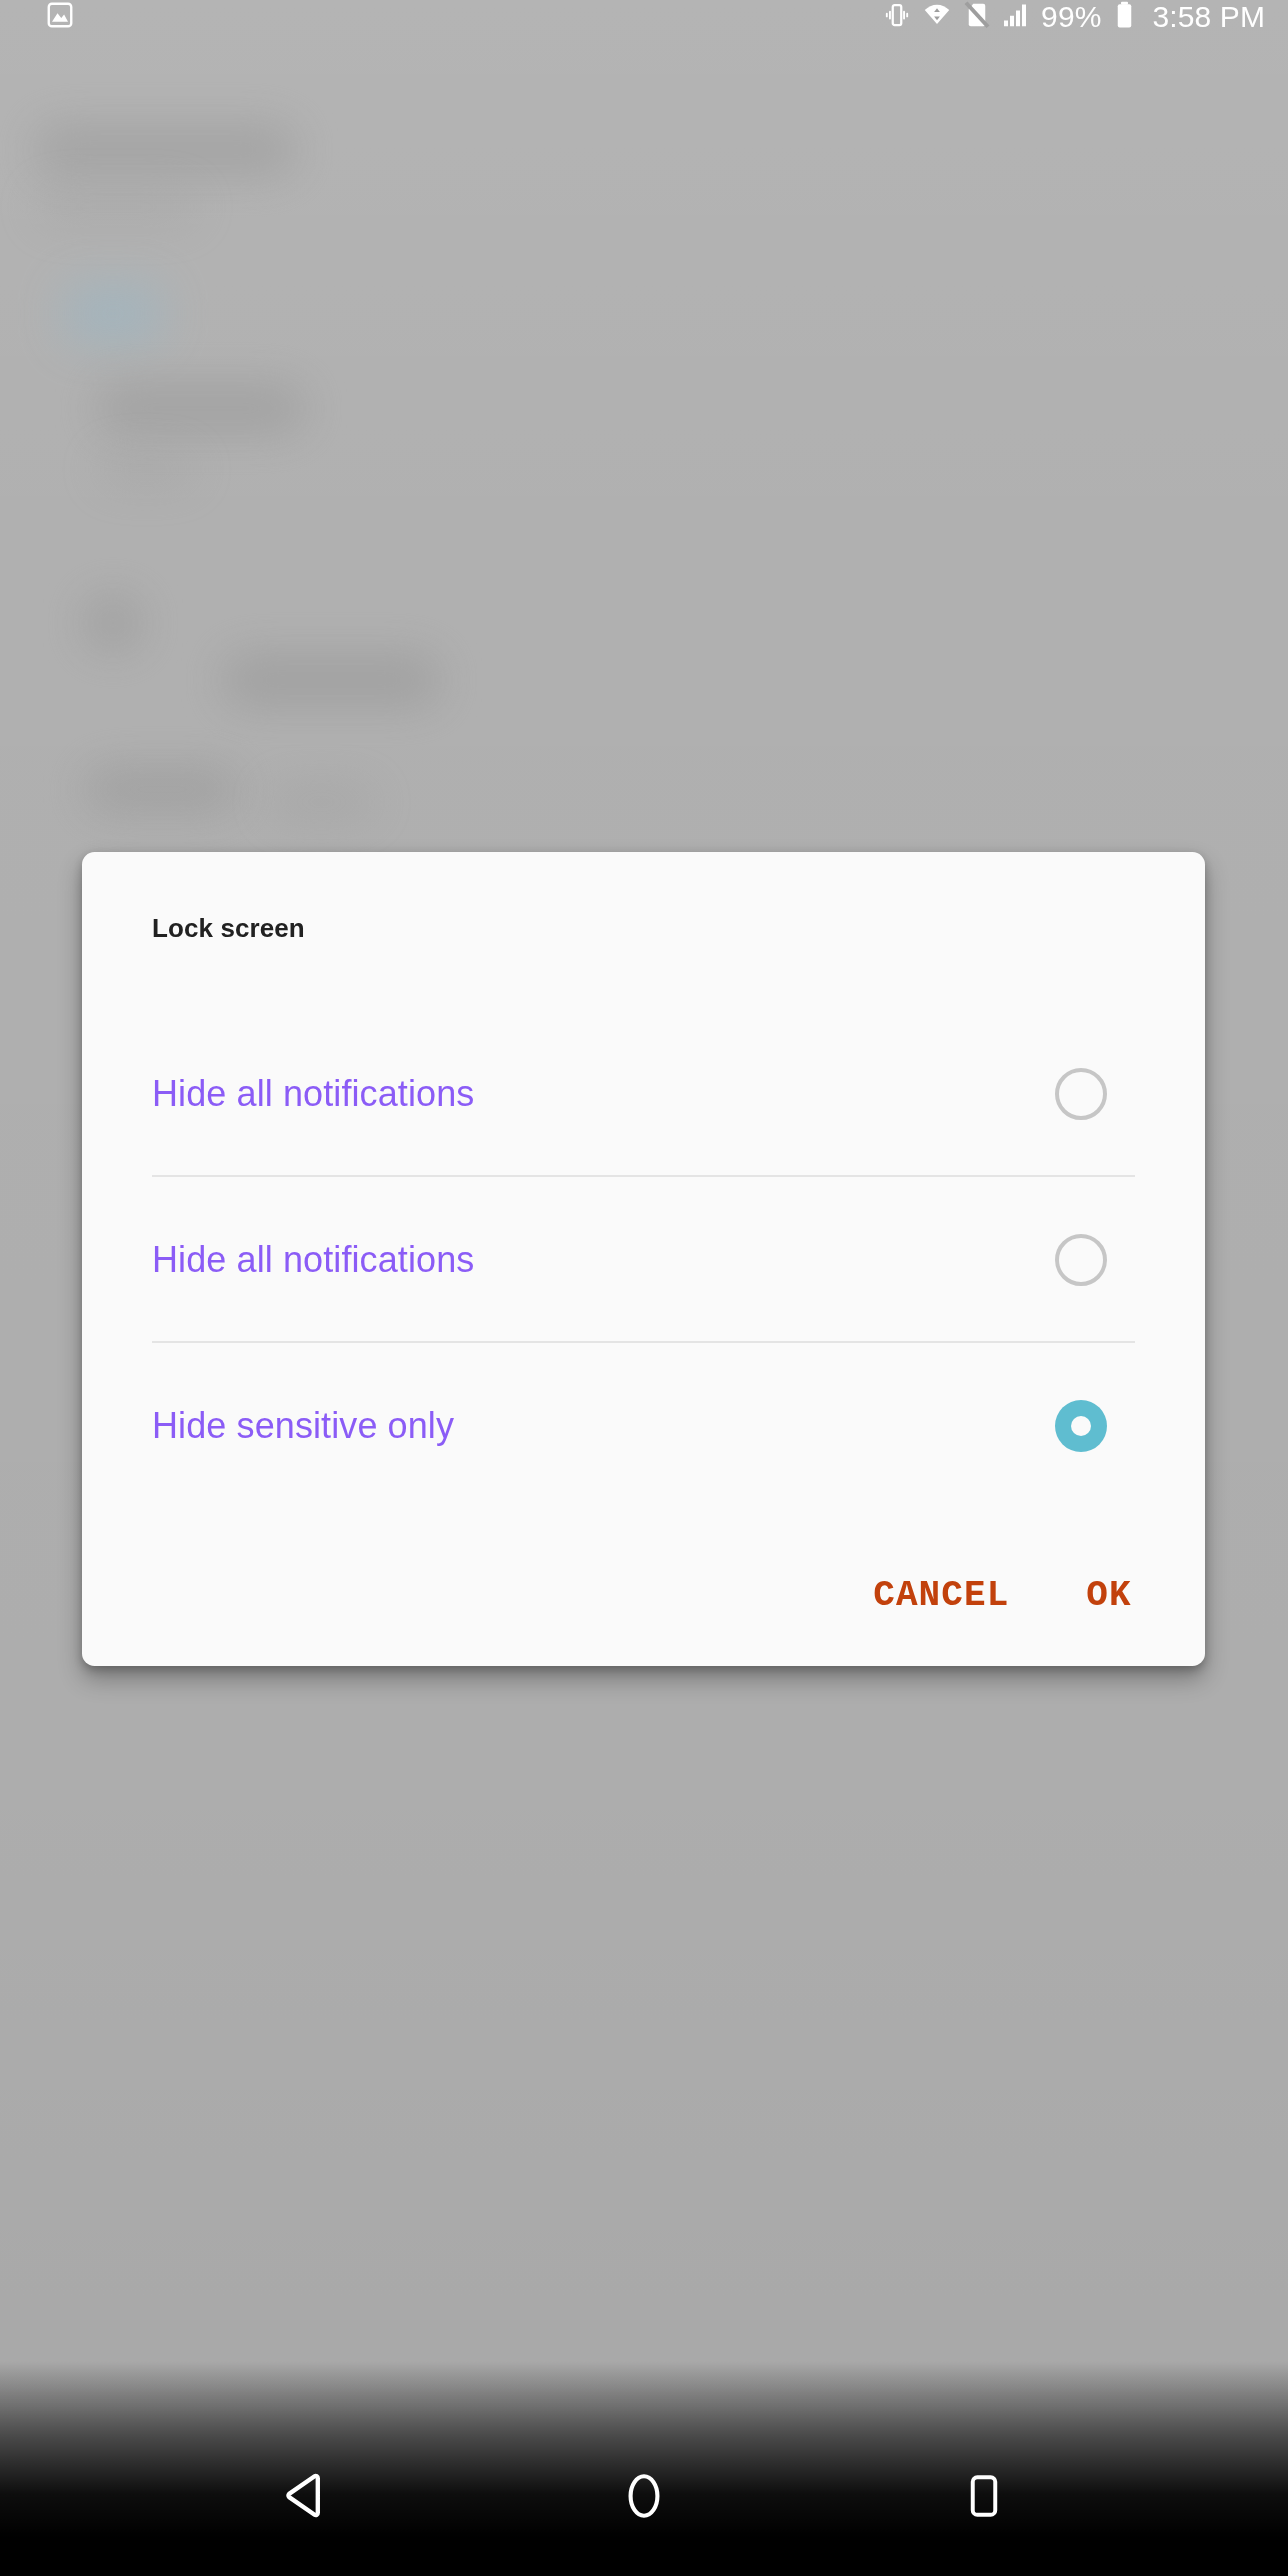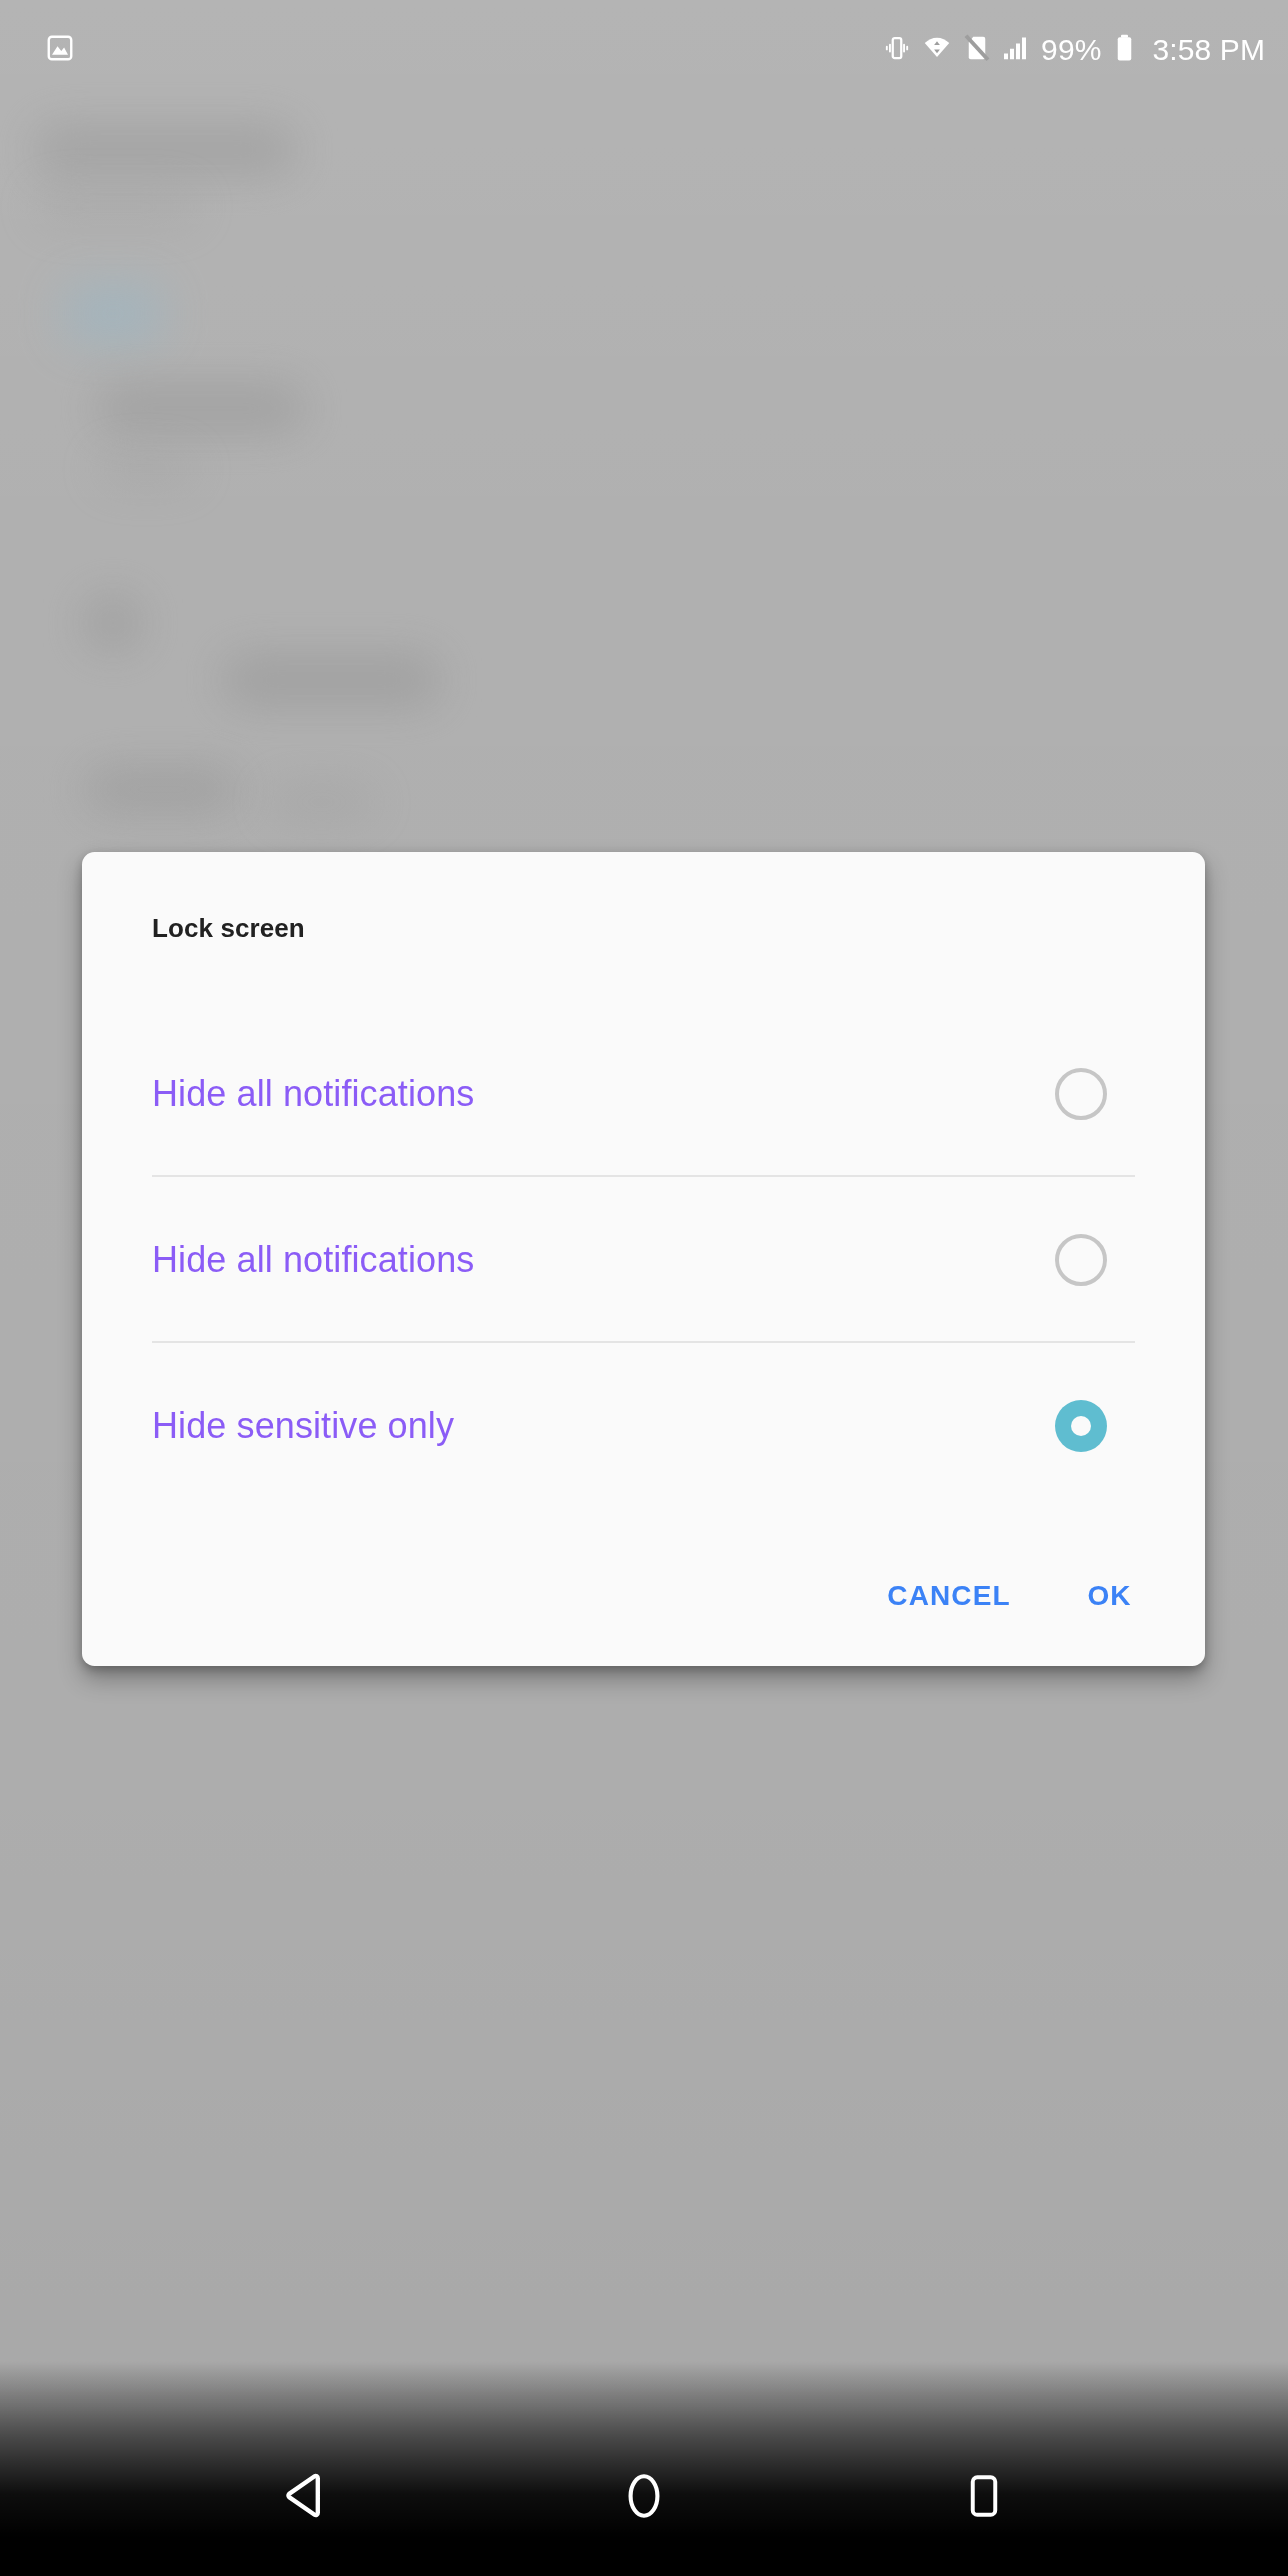--- a/index.html
+++ b/index.html
@@ -42,21 +42,21 @@
       rgba(255,255,255,.05) 0%,
       rgba(255,255,255,.00) 22%,
       rgba(0,0,0,.02) 70%,
       rgba(0,0,0,.05) 100%);
   }
 
   
   #statusbar {
     position:absolute; top:0; left:0;
     width:1288px; height:66px;
-    display:flex; align-items:flex-end;
+    display:flex; align-items:flex-start;
     padding:0 23px 0 45px;
     color:#fff;
     z-index:6;
   }
   #status-left { display:flex; align-items:center; gap:10.7px; }
   #status-right {
     margin-left:auto;
     display:flex; align-items:center; gap:9.8px;
   }
   .sb-icon { display:block; }
@@ -131,24 +131,24 @@
   }
 
   #dialog-actions {
     position:absolute;
     right:68px; bottom:0;
     height:141px;
     display:flex; align-items:center; gap:66px;
   }
   .dlg-btn {
     background:none; border:none;
-    font-family:Liberation Sans, sans-serif;
-    font-size:28px; font-weight:700;
+    font-family:Liberation Mono, monospace;
+    font-size:36px; font-weight:700;
     letter-spacing:1.1px;
-    color:#3b82f6;
+    color:#c2410c;
     cursor:pointer;
     padding:12.5px 5.4px;
   }
 
   
   #navbar {
     position:absolute;
     left:0; bottom:0;
     width:1288px; height:215px;
     background:linear-gradient(180deg,

